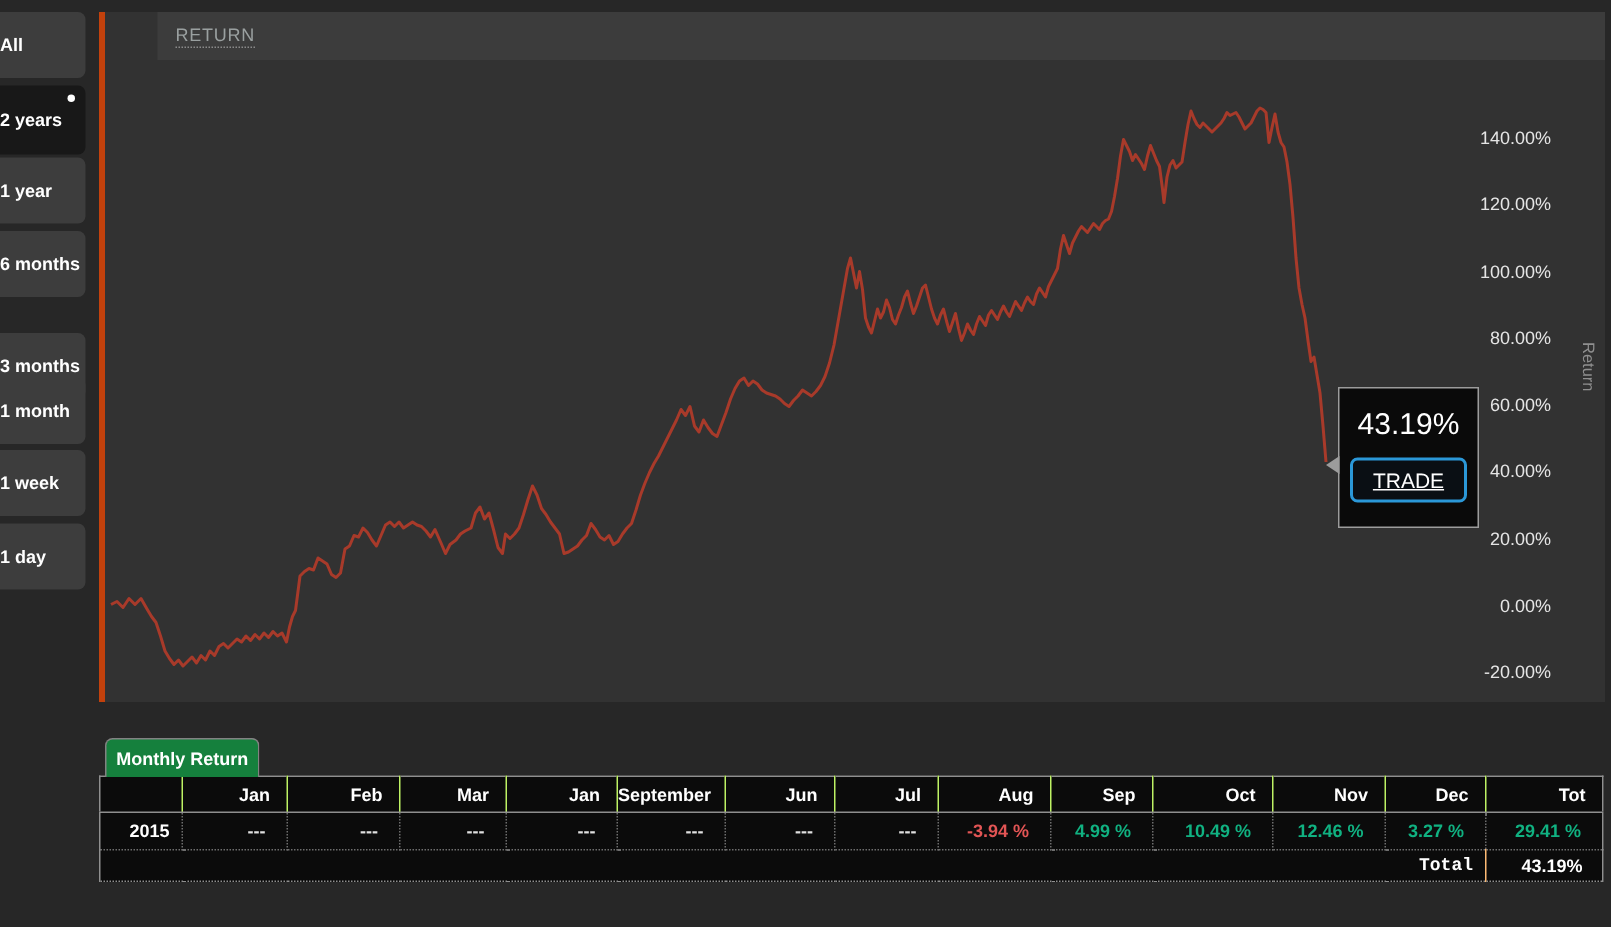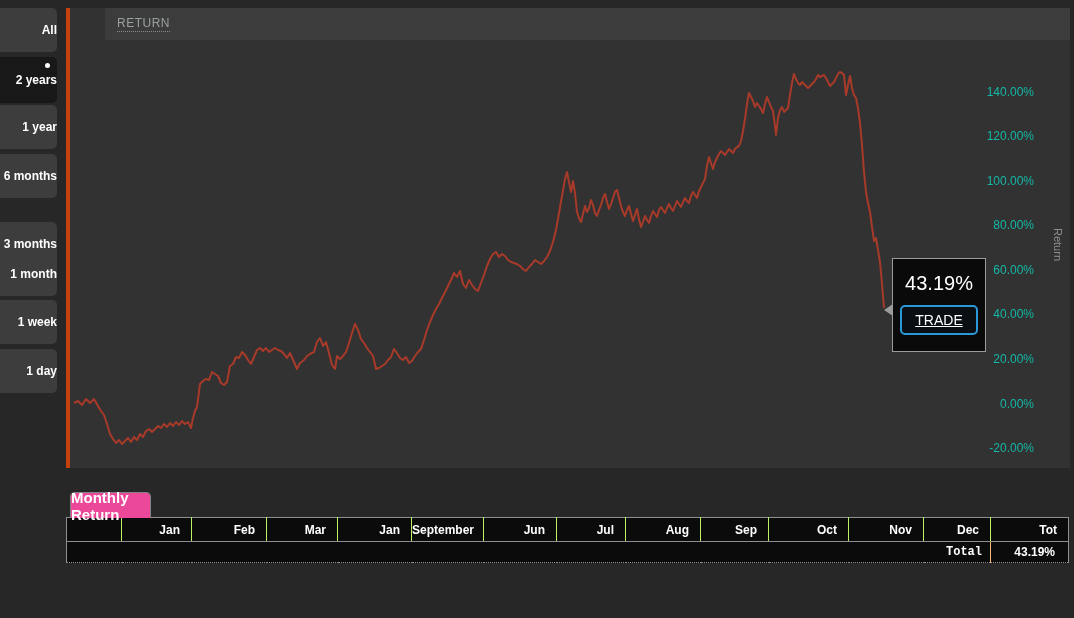--- a/index.html
+++ b/index.html
@@ -3,53 +3,53 @@
 <meta charset="utf-8">
 <style>
   * { margin:0; padding:0; box-sizing:border-box; }
   html,body { background:#232323; }
   .app{ position:relative; width:1074px; height:618px; background:#272727;
         font-family:"Liberation Sans", sans-serif; overflow:hidden; }
 
   
   .side-btn{ position:absolute; left:0; width:57px; height:44px; background:#3d3d3d;
              border-radius:0 5px 5px 0; color:#fff; font-size:12px; font-weight:bold;
-             display:flex; align-items:center; justify-content:flex-end; cursor:pointer; }
+             display:flex; align-items:center; justify-content:flex-start; cursor:pointer; }
   .side-btn.selected{ background:#181818; height:46px; }
   .side-btn .dot{ position:absolute; top:6px; right:7px; width:5px; height:5px;
                   border-radius:50%; background:#fff; }
 
   
   .panel{ position:absolute; left:66px; top:8px; width:1004px; height:460px;
           background:#323232; border-left:4px solid #c2410c;padding-left:35px; }
   .panel-header{ height:32px; background:#3c3c3c; display:flex; align-items:center; }
   .panel-title{ margin-left:12px; color:#9aa0a0; font-size:12px; letter-spacing:.5px;
                 border-bottom:1px dotted #8a8a8a; padding-bottom:1px; }
   .plot{ position:absolute; left:0; top:32px; width:1004px; height:428px; }
   .plot svg{ position:absolute; left:0; top:0; display:block; }
   .ytick{ position:absolute; right:40px; transform:translateY(-50%);
-          color:#14b8a6; font-size:12px; }
+          color:#e5e5e5; font-size:12px; }
   .yaxis-title{ position:absolute; right:10px; top:188px; color:#8f8f8f; font-size:11px;
                 writing-mode:vertical-rl; }
 
   
   .tooltip{ position:absolute; left:822px; top:218px; width:94px; height:94px;
             background:#0a0a0a; border:1px solid #9c9c9c; }
   .tooltip-arrow{ position:absolute; left:-9px; top:45px; width:0; height:0;
                   border-top:6px solid transparent; border-bottom:6px solid transparent;
                   border-right:9px solid #9c9c9c; }
   .tooltip-value{ margin-top:13px; text-align:center; color:#fff; font-size:20px; }
   .trade-btn{ display:block; margin:10px auto 0; padding:5px 13px; background:#0a0f14;
               color:#fff; font-size:14px; border:2px solid #2b98d8; border-radius:5px;
               cursor:pointer; font-family:inherit;text-decoration:underline; }
 
   
-  .tab{ position:absolute; left:70px; top:492px; width:81px; height:26px; background:#ec4899;
+  .tab{ position:absolute; left:70px; top:492px; width:103px; height:26px; background:#15803d;
         border:1px solid #828282; border-bottom:none; border-radius:5px 5px 0 0; color:#fff;
-        font-size:15px; font-weight:bold; display:flex; align-items:center; justify-content:center;
+        font-size:12px; font-weight:bold; display:flex; align-items:center; justify-content:center;
         z-index:2; cursor:pointer; }
   table.monthly{ position:absolute; left:66px; top:517px; width:1002px; border-collapse:collapse;
                  background:#0b0b0b; table-layout:fixed; border:1px solid #8f8f8f;
                  border-bottom:1px dotted #8f8f8f; }
   .monthly th, .monthly td{ font-size:12px; font-weight:bold; white-space:nowrap; overflow:hidden; }
   .monthly thead th{ height:24px; color:#fff; text-align:right; padding-right:11px;
                      border-right:1px solid #bef264; border-bottom:1px solid #8f8f8f; }
   .monthly thead th:last-child{ border-right:none; }
   .monthly tbody th{ height:25px; color:#fff; text-align:right; padding-right:8px;
                      border-right:1px dotted #6e6e6e; border-bottom:1px dotted #6e6e6e; }
@@ -154,20 +154,36 @@
           <th>Jul</th>
           <th>Aug</th>
           <th>Sep</th>
           <th>Oct</th>
           <th>Nov</th>
           <th>Dec</th>
           <th>Tot</th>
         </tr>
       </thead>
       <tbody>
+        <tr>
+          <th>2015</th>
+          <td class="dash">---</td>
+          <td class="dash">---</td>
+          <td class="dash">---</td>
+          <td class="dash">---</td>
+          <td class="dash">---</td>
+          <td class="dash">---</td>
+          <td class="dash">---</td>
+          <td class="neg">-3.94 %</td>
+          <td class="pos">4.99 %</td>
+          <td class="pos">10.49 %</td>
+          <td class="pos">12.46 %</td>
+          <td class="pos">3.27 %</td>
+          <td class="pos">29.41 %</td>
+        </tr>
       </tbody>
       <tfoot>
         <tr>
           <td colspan="13" class="total-label">Total</td>
           <td class="total-value pos">43.19%</td>
         </tr>
       </tfoot>
     </table>
 
 </div>

